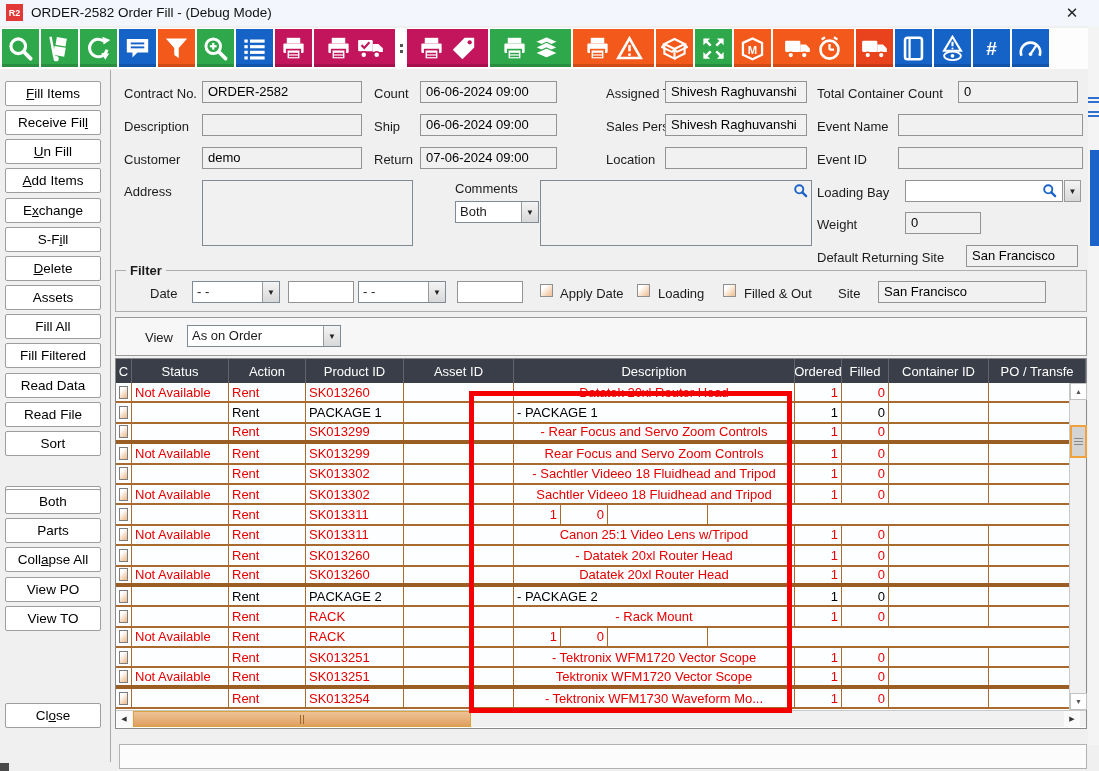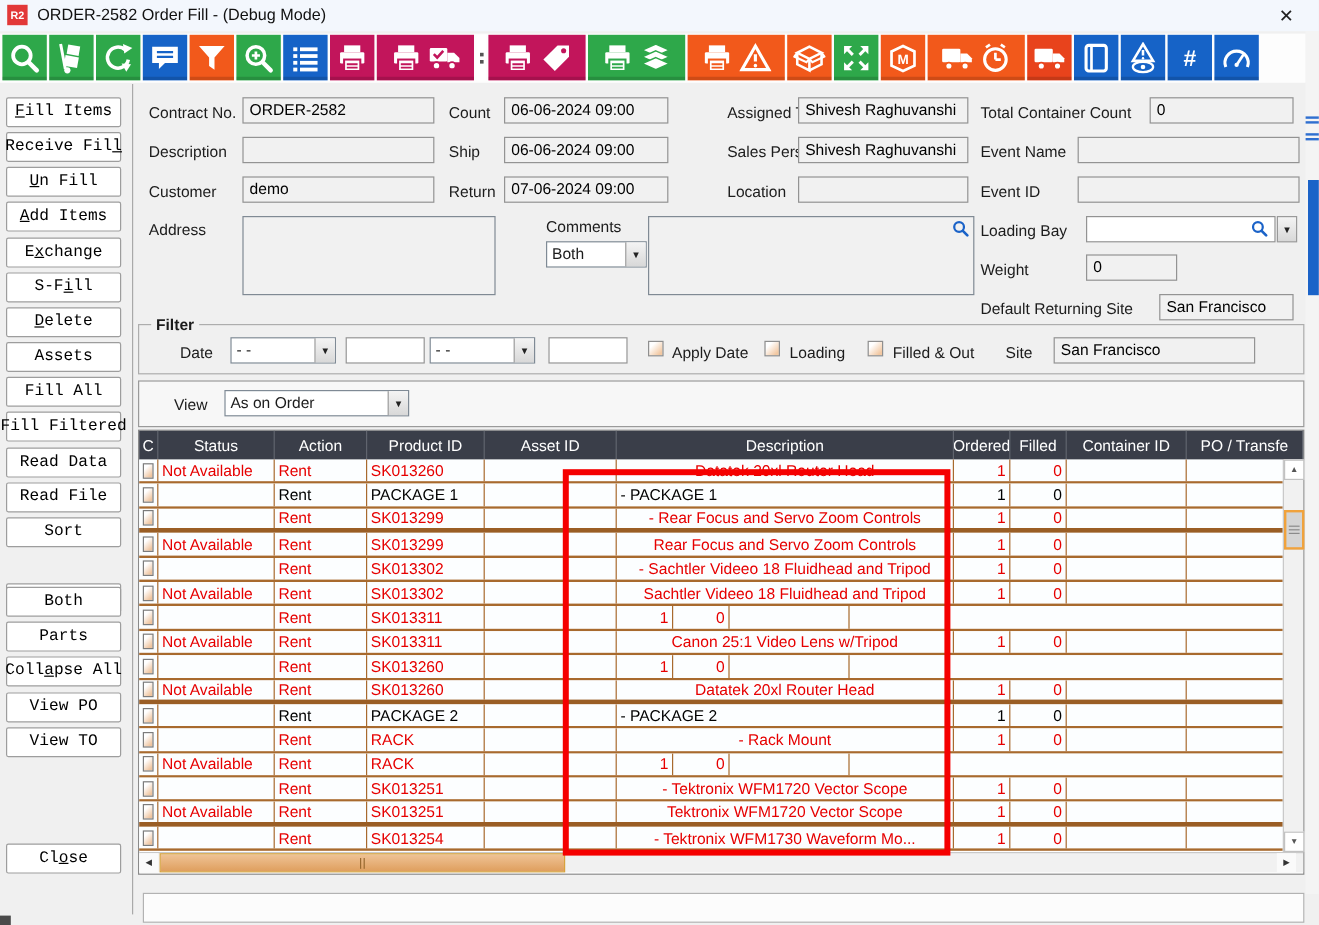--- a/index.html
+++ b/index.html
@@ -14,21 +14,21 @@
 
   
   .toolbar { position:absolute; left:0; top:28px; width:1088px; height:41px; background:#fdfdfd; display:flex; align-items:flex-start; padding:1px 0 0 2px; }
   .tool { height:38px; margin-right:2px; display:flex; align-items:center; justify-content:center; gap:5px; box-shadow:inset 0 -3px rgba(0,0,0,.15); cursor:pointer; flex:0 0 auto; }
   .tool.single { width:37px; }
   .tool.wide { width:81px; }
   .tool.sep { width:8px; background:#fff !important; box-shadow:none; flex-direction:column; gap:3px; cursor:default; }
   .tool.sep i { width:3px; height:3px; background:#555; }
 
   
-  .sbtn { position:absolute; left:5px; width:96px; height:25px; background:#fff; border:1px solid #9d9d9d; border-radius:2px; font-size:13.5px; color:#000; display:flex; align-items:center; justify-content:center; cursor:pointer; white-space:nowrap;font-family:Liberation Mono, monospace; }
+  .sbtn { position:absolute; left:5px; width:96px; height:25px; background:#fff; border:1px solid #9d9d9d; border-radius:2px; font-size:13.5px; color:#000; display:flex; align-items:center; justify-content:center; cursor:pointer; white-space:nowrap; }
   .vline { position:absolute; left:110px; top:70px; width:1px; height:692px; background:#a9a9a9; }
 
   
   .lbl { position:absolute; font-size:13px; color:#1c1c1c; white-space:nowrap; }
   .field { position:absolute; height:22px; background:#f1f1f1; border:1px solid #939393; font-size:13px; color:#000; padding:2px 5px; white-space:nowrap; overflow:hidden; }
   .field.white { background:#fff; }
   .area { position:absolute; background:#f1f1f1; border:1px solid #808a94; }
   .combo { position:absolute; height:22px; background:#fff; border:1px solid #7f8a95; display:flex; }
   .combo .val { flex:1; padding:2px 4px; font-size:13px; overflow:hidden; white-space:nowrap; }
   .combo .btn { width:17px; background:linear-gradient(#f4f4f4,#d8d8d8); border-left:1px solid #9a9a9a; display:flex; align-items:center; justify-content:center; font-size:8px; color:#222; cursor:pointer; }
@@ -546,20 +546,21 @@
           <div class="td" style="width: 82px;"></div>
         </div>
         <div class="trow red">
           <div class="td" style="width: 16px; justify-content: center;">
             <span class="rowcb"></span>
           </div>
           <div class="td" style="width: 97px;"></div>
           <div class="td" style="width: 77px;">Rent</div>
           <div class="td" style="width: 98px;">SK013260</div>
           <div class="td" style="width: 110px;"></div>
+          <div class="td ctr" style="width: 281px;">- Datatek 20xl Router Head</div>
           <div class="td num" style="width: 47px;">1</div>
           <div class="td num" style="width: 47px;">0</div>
           <div class="td" style="width: 100px;"></div>
           <div class="td" style="width: 82px;"></div>
         </div>
         <div class="trow red thick">
           <div class="td" style="width: 16px; justify-content: center;">
             <span class="rowcb"></span>
           </div>
           <div class="td" style="width: 97px;">Not Available</div>

